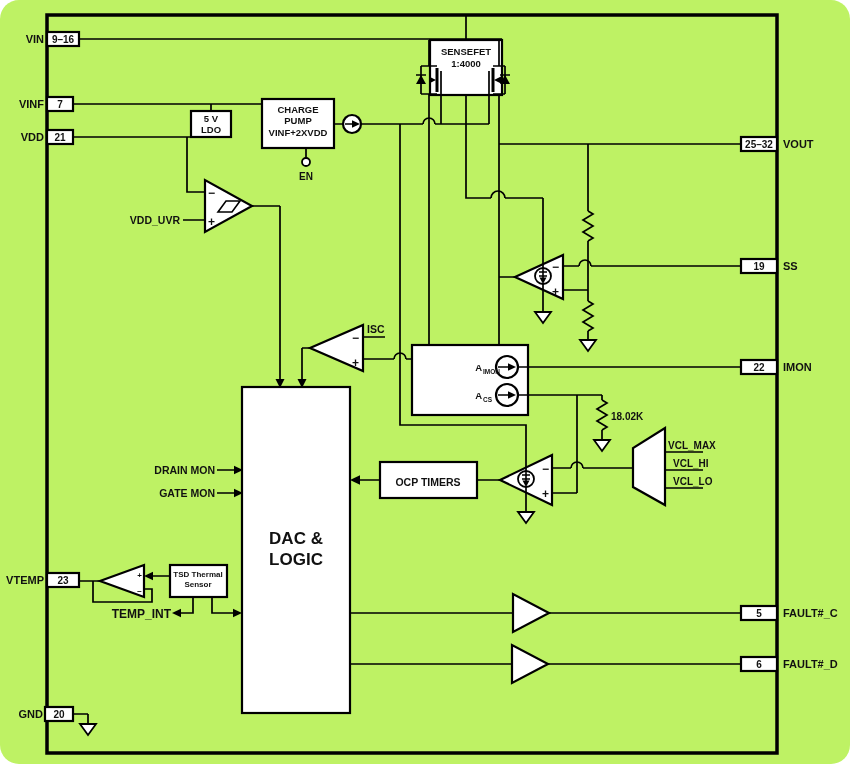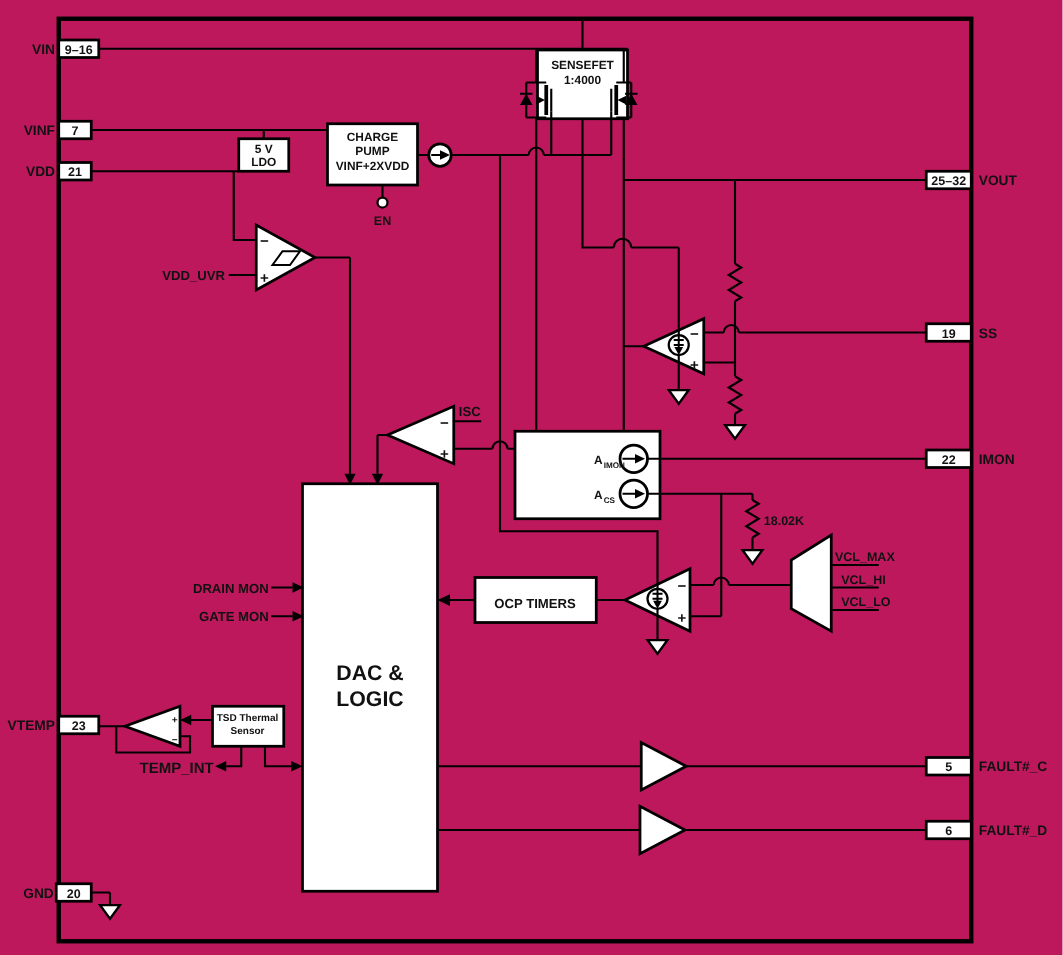--- a/index.html
+++ b/index.html
@@ -1,16 +1,16 @@
 <!DOCTYPE html>
 <html><head>
 <meta charset="utf-8">
 <style>
   html,body{margin:0;padding:0;background:#ffffff;}
-  .stage{position:relative;width:850px;height:764px;background:#be185d;font-family:"Liberation Sans",sans-serif;}
+  .stage{position:relative;width:850px;height:764px;background:#bef264;font-family:"Liberation Sans",sans-serif;border-radius:19px;}
   svg{position:absolute;left:0;top:0;}
   svg text{font-family:"Liberation Sans",sans-serif;font-weight:bold;fill:#111;}
   .fs65{font-size:6.5px}.fs8{font-size:8px}.fs95{font-size:9.5px}.fs10{font-size:10px}
   .fs105{font-size:10.5px}.fs11{font-size:11px}.fs12{font-size:12px}.fs17{font-size:17px}
   .wire{stroke:#000;stroke-width:1.7;fill:none}
   .box{stroke:#000;stroke-width:2.2;fill:#fff}
   .tri{stroke:#000;stroke-width:2.2;fill:#fff}
   .solid{fill:#000;stroke:none}
   .gnd{fill:#fff;stroke:#000;stroke-width:1.8}
   .border{stroke:#000;stroke-width:3.5;fill:none}

